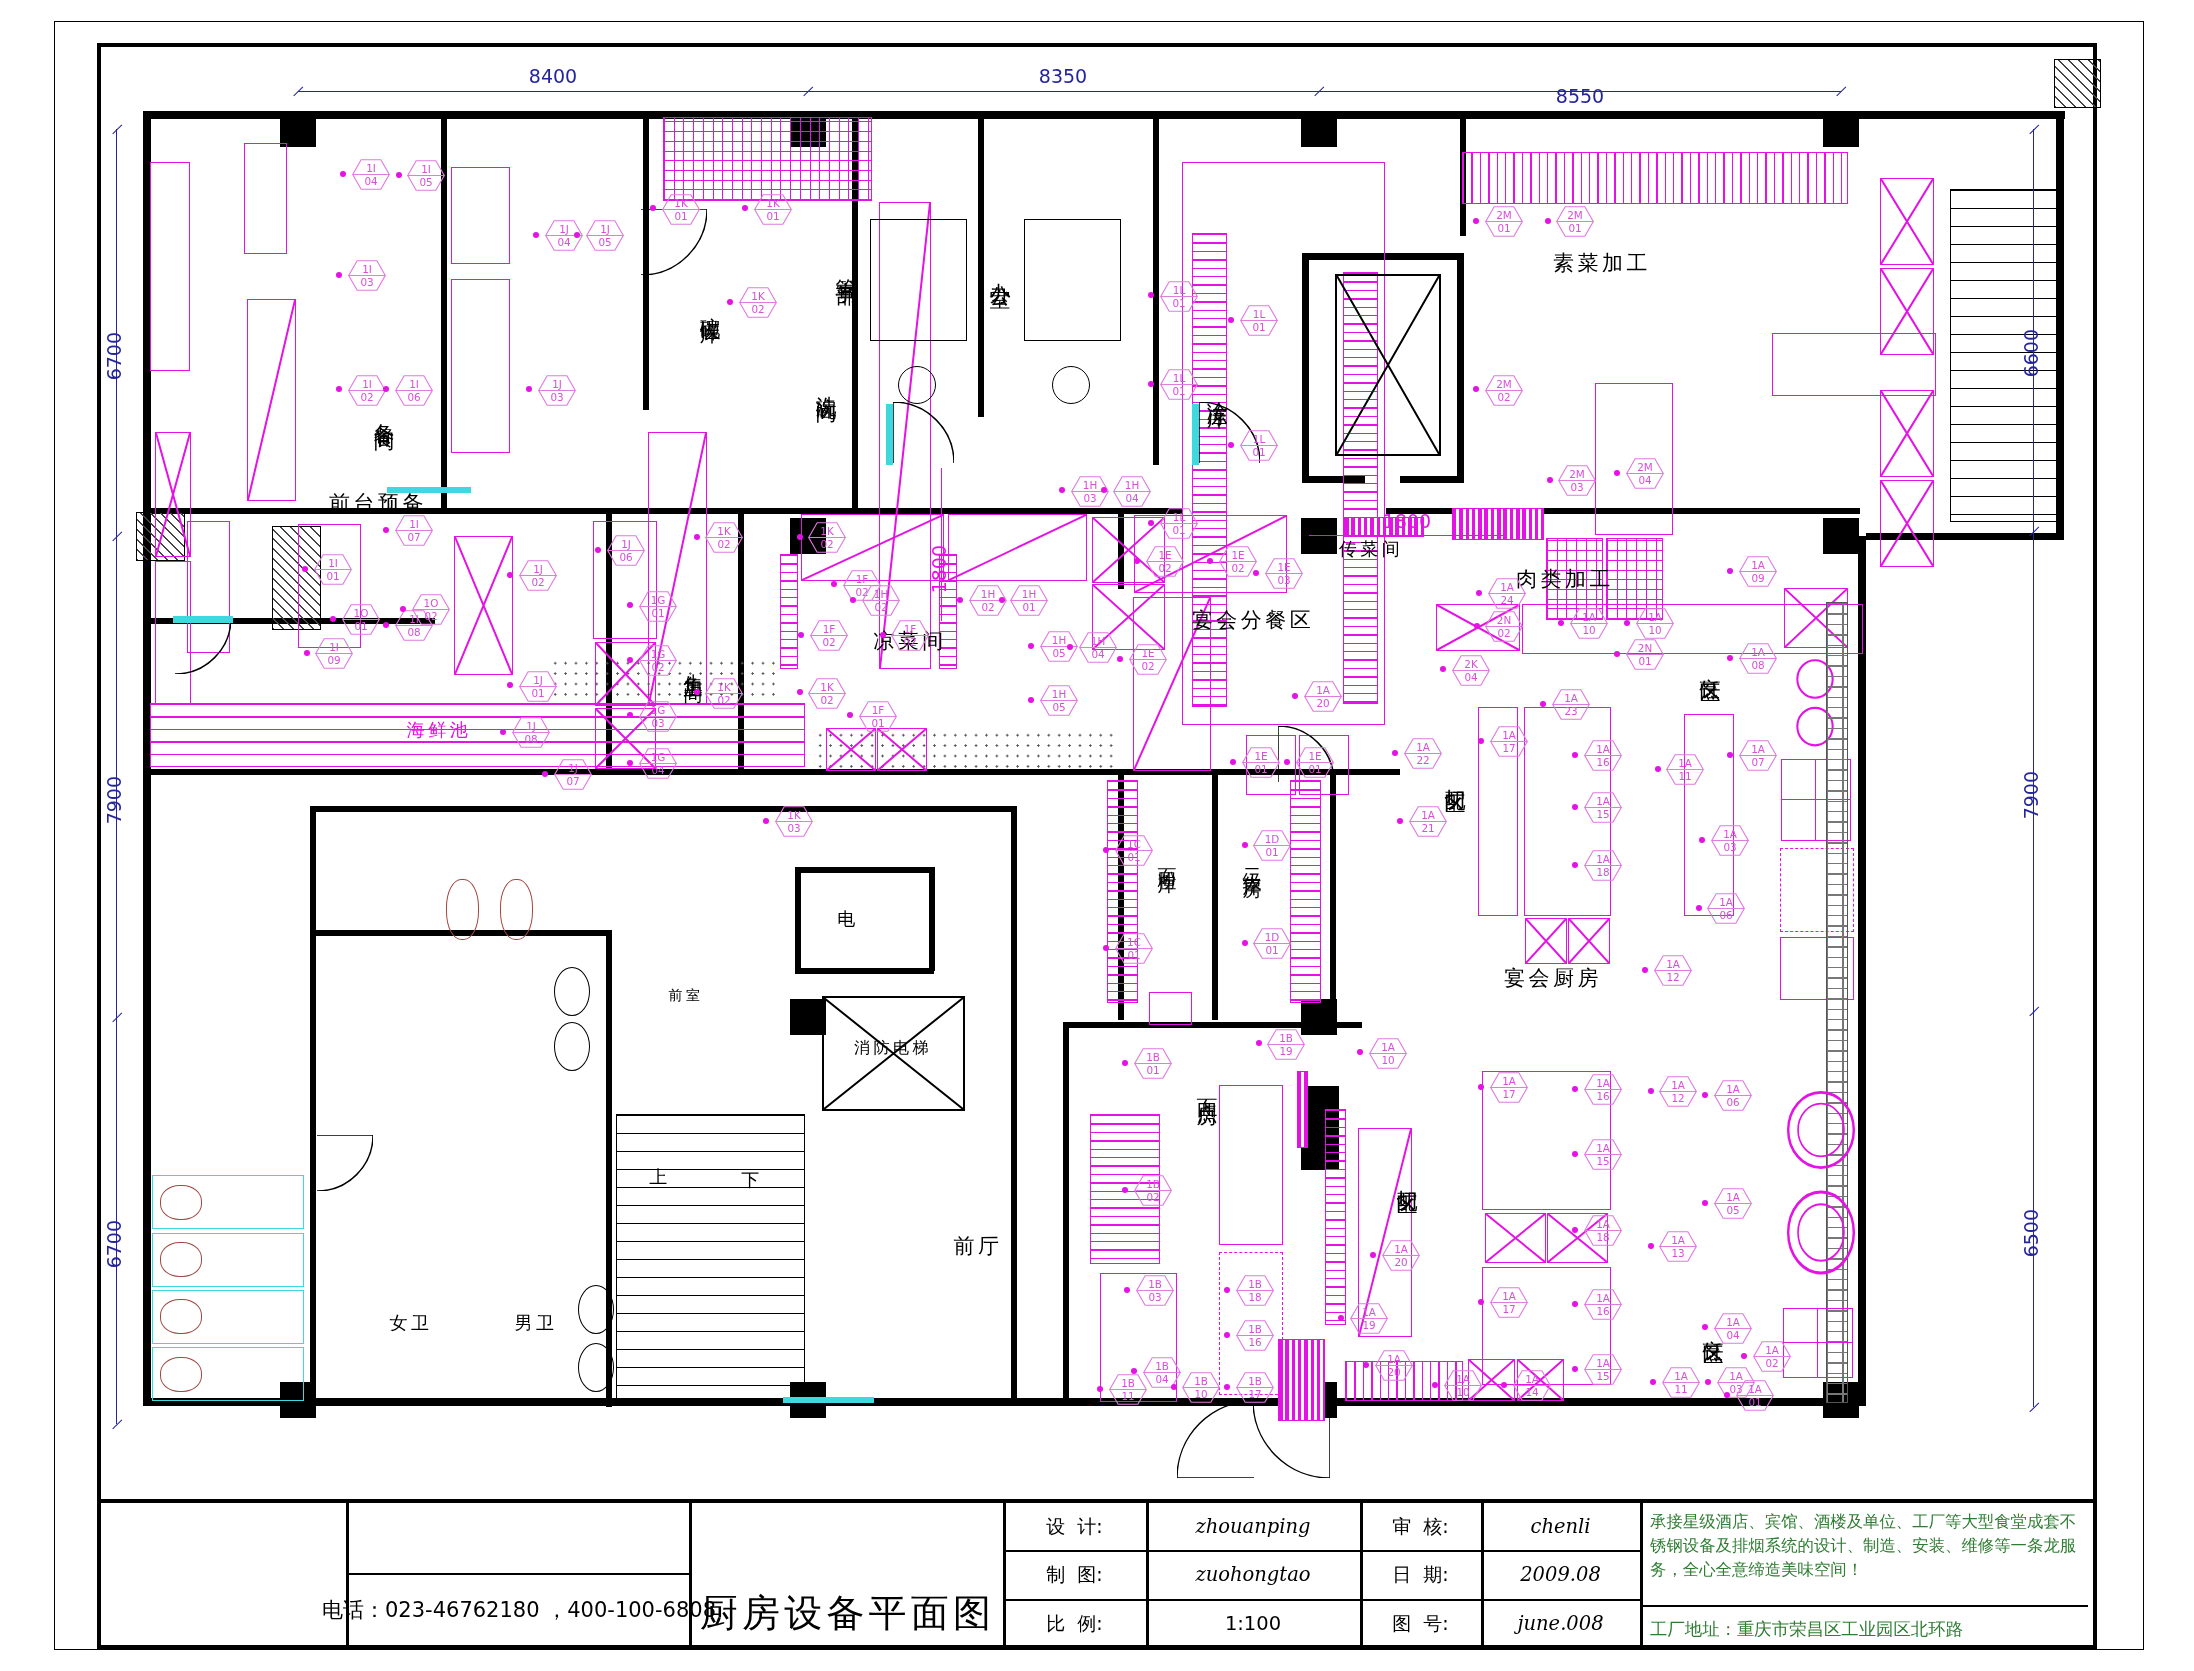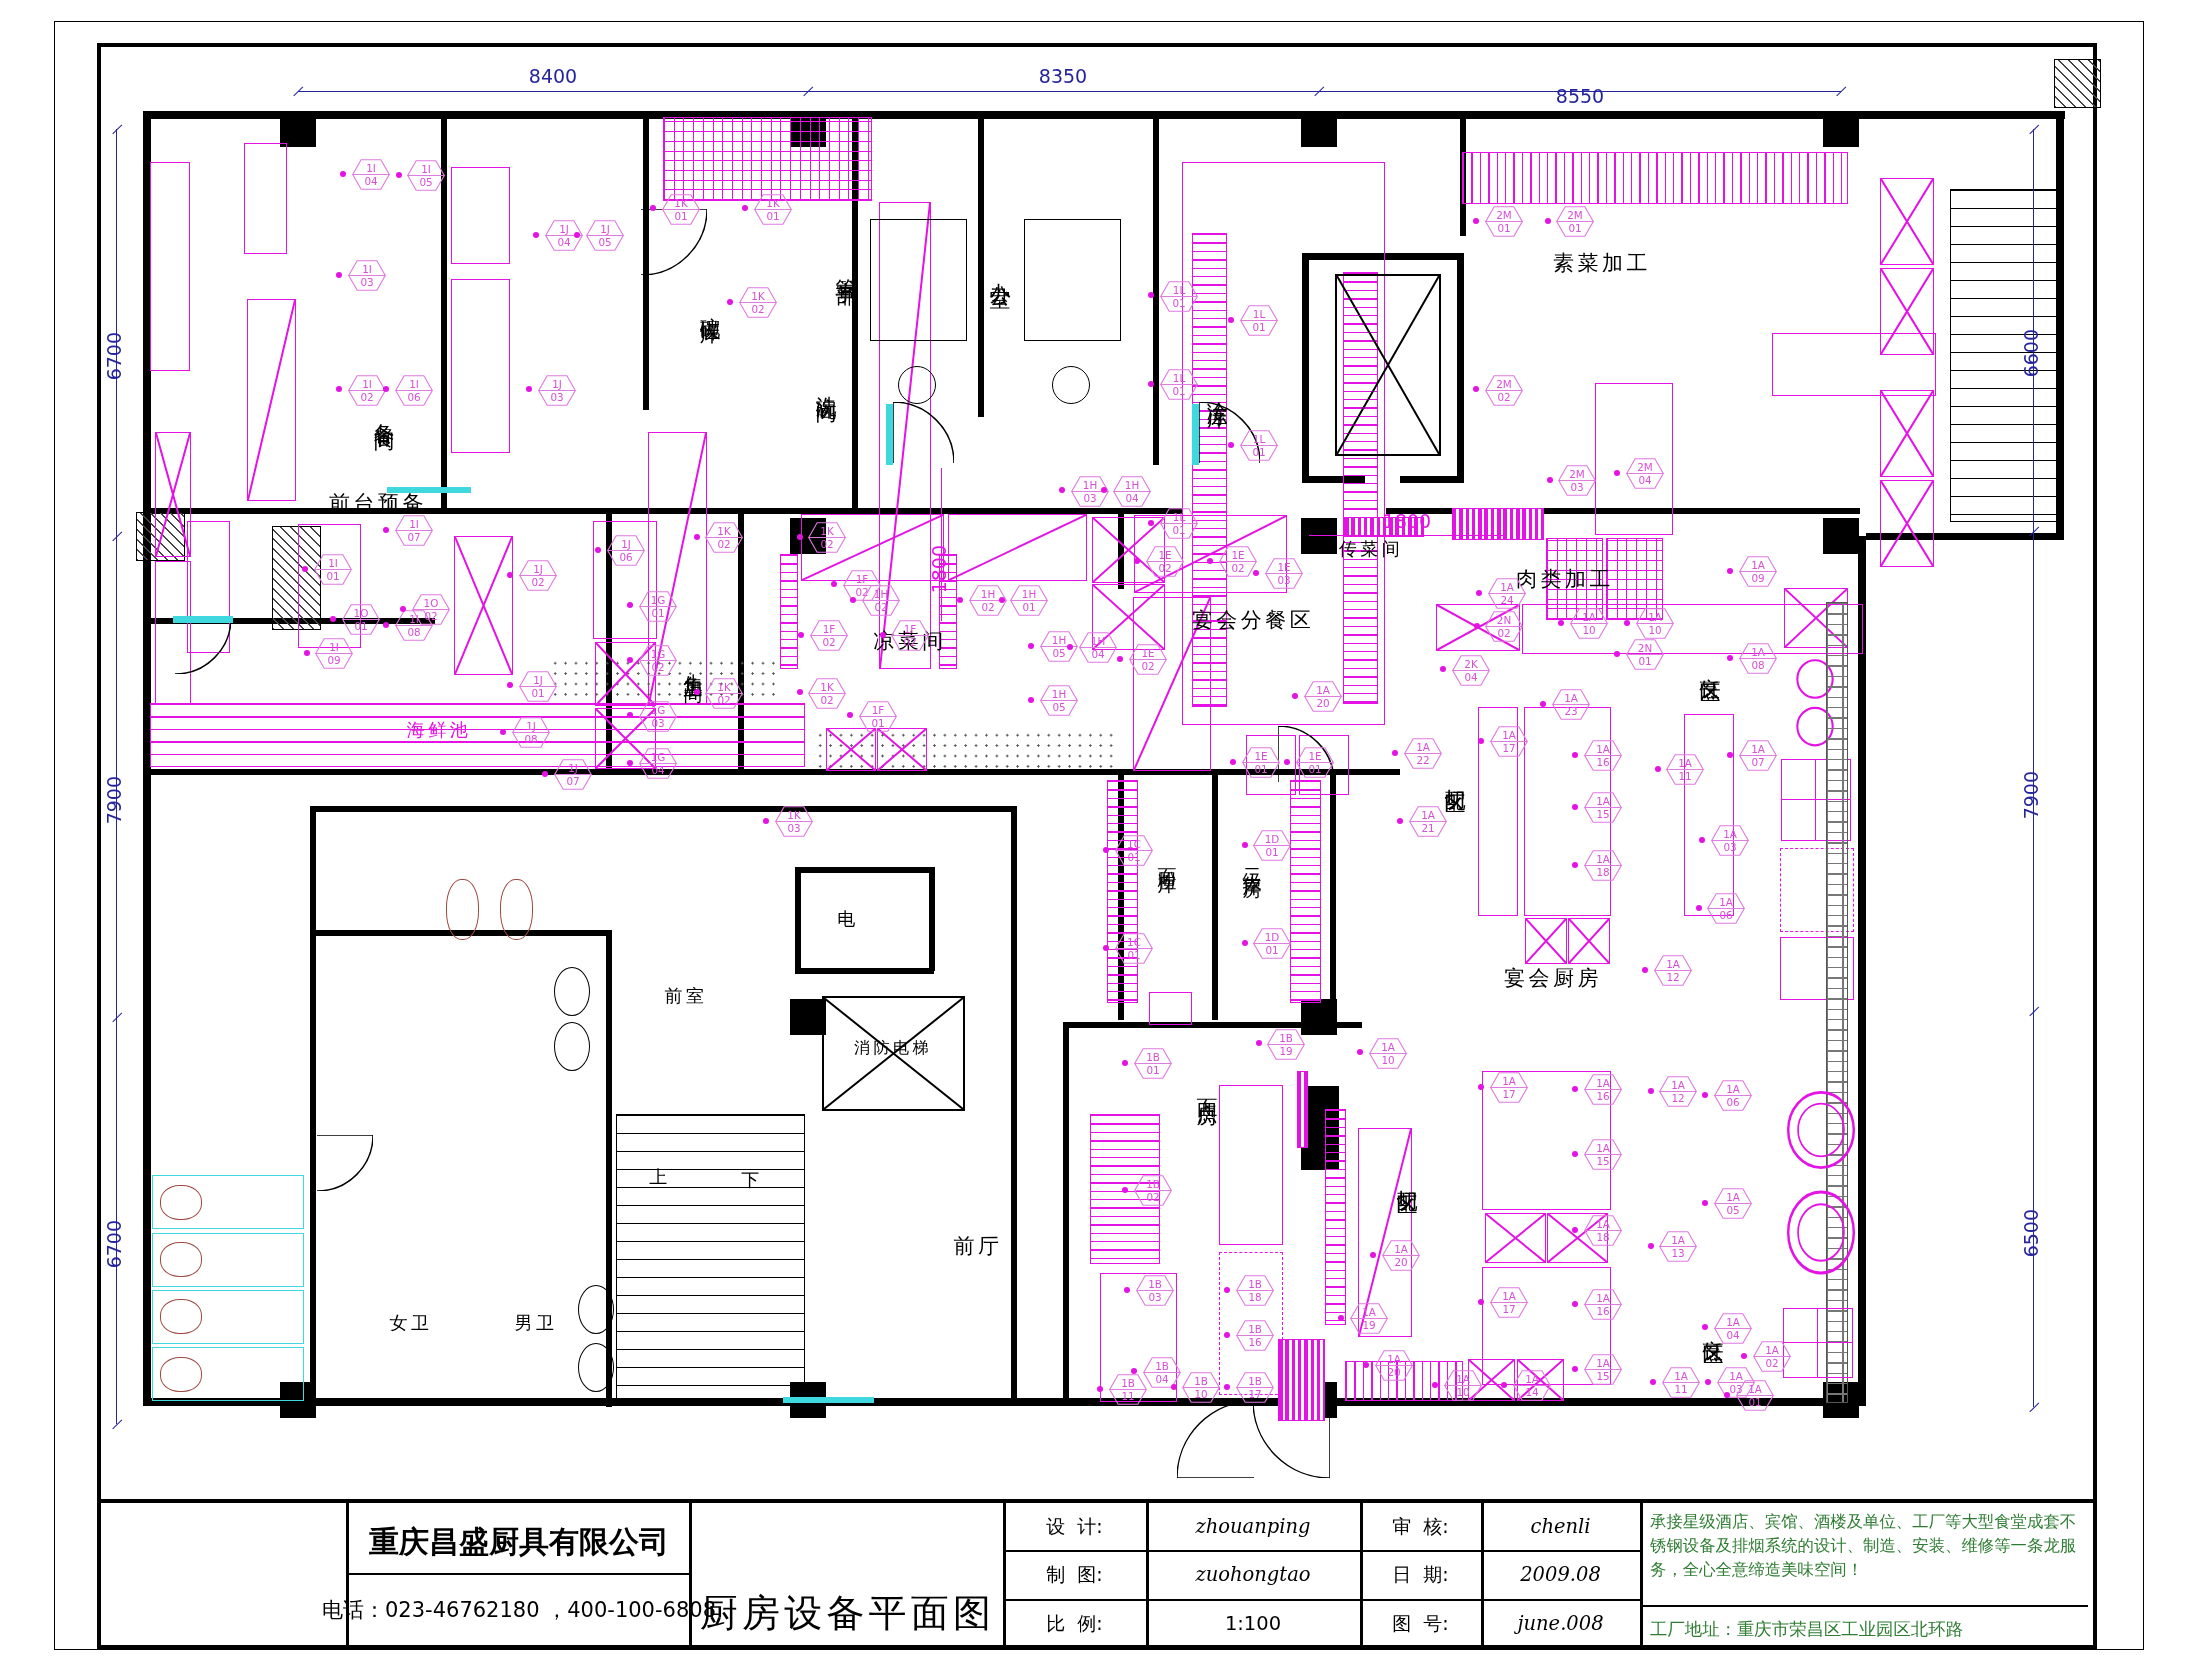--- a/index.html
+++ b/index.html
@@ -438,21 +438,21 @@
       <div class="room" style="left: 1253px; top: 620px; width: auto; height: auto;">宴会分餐区</div>
       <div class="room v" style="left: 1168px; top: 857px; width: auto; height: auto; font-size: 19px;">面粉库</div>
       <div class="room v" style="left: 1253px; top: 860px; width: auto; height: auto; font-size: 19px;">二级库房</div>
       <div class="room v" style="left: 1455px; top: 776px; width: auto; height: auto;">切配区</div>
       <div class="room v" style="left: 1407px; top: 1177px; width: auto; height: auto;">切配区</div>
       <div class="room v" style="left: 1710px; top: 665px; width: auto; height: auto;">烹饪区</div>
       <div class="room v" style="left: 1713px; top: 1327px; width: auto; height: auto;">烹饪区</div>
       <div class="room" style="left: 1553px; top: 978px; width: auto; height: auto;">宴会厨房</div>
       <div class="room v" style="left: 1207px; top: 1086px; width: auto; height: auto;">面点房</div>
       <div class="room" style="left: 978px; top: 1246px; width: auto; height: auto;">前厅</div>
-      <div class="room" style="left: 686px; top: 996px; width: auto; height: auto; font-size: 18px;">前室</div>
+      <div class="room" style="left: 686px; top: 996px; width: auto; height: auto; font-size: 14px;">前室</div>
       <div class="room" style="left: 893px; top: 1048px; width: auto; height: auto; font-size: 16px;">消防电梯</div>
       <div class="room" style="left: 848px; top: 919px; width: auto; height: auto; font-size: 18px;">电</div>
       <div class="room" style="left: 411px; top: 1323px; width: auto; height: auto; font-size: 18px;">女卫</div>
       <div class="room" style="left: 536px; top: 1323px; width: auto; height: auto; font-size: 18px;">男卫</div>
       <div class="room" style="left: 660px; top: 1177px; width: auto; height: auto; font-size: 18px;">上</div>
       <div class="room" style="left: 752px; top: 1180px; width: auto; height: auto; font-size: 18px;">下</div>
       <div class="tag" style="left: 352px; top: 159px; width: 38px; height: 31px;">
         <svg viewBox="0 0 54 44">
           <polygon points="13,1 41,1 53,22 41,43 13,43 1,22" fill="none" stroke="#e07ae0" stroke-width="1.6"></polygon>
           <line x1="1" y1="22" x2="53" y2="22" stroke="#e07ae0" stroke-width="1.4"></line>
@@ -1535,21 +1535,20 @@
     <div class="vline" style="left:1259px"></div>
     <div class="vline" style="left:1380px"></div>
     <div class="vline" style="left:1539px"></div>
 
     <div class="hthin" style="left:245px;top:70px;width:343px"></div>
     <div class="hthin" style="left:902px;top:47px;width:637px"></div>
     <div class="hthin" style="left:902px;top:96px;width:637px"></div>
     <div class="hthin" style="left:1539px;top:102px;width:448px"></div>
 
 
-    <div class="tbcell" id="company-name">重庆昌盛厨具有限公司</div>
     <div class="tbcell" id="company-phone">电话：023-46762180 ，400-100-6808</div>
     <div class="tbcell" id="draw-title">厨房设备平面图</div>
 
     <div class="tbcell flab" style="left:902px;top:0;width:143px;height:47px">设  计:</div>
     <div class="tbcell fval" style="left:1045px;top:0;width:214px;height:47px">zhouanping</div>
     <div class="tbcell flab" style="left:1259px;top:0;width:121px;height:47px">审  核:</div>
     <div class="tbcell fval" style="left:1380px;top:0;width:159px;height:47px">chenli</div>
 
     <div class="tbcell flab" style="left:902px;top:47px;width:143px;height:49px">制  图:</div>
     <div class="tbcell fval" style="left:1045px;top:47px;width:214px;height:49px">zuohongtao</div>

